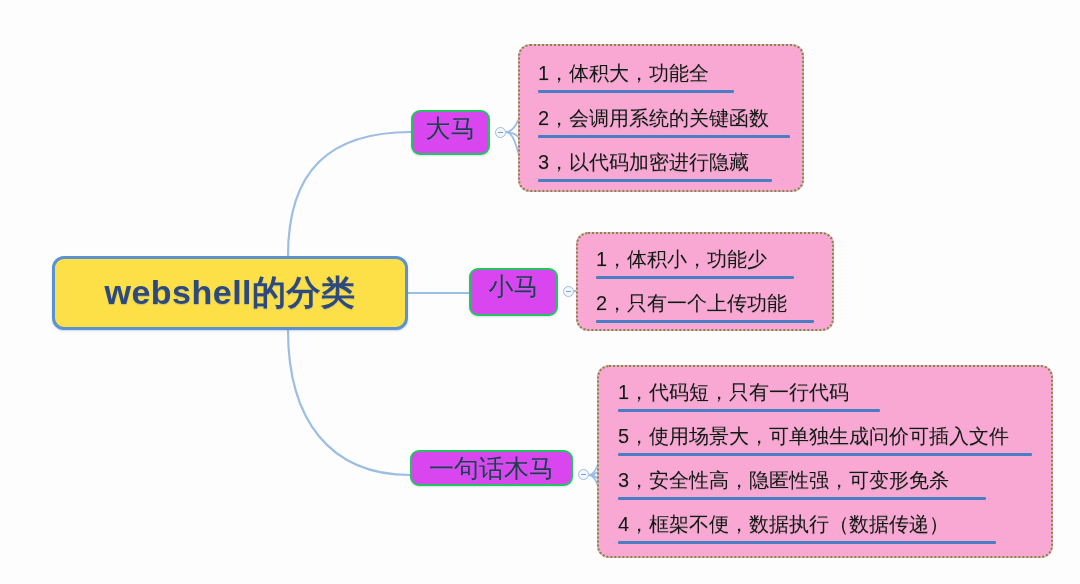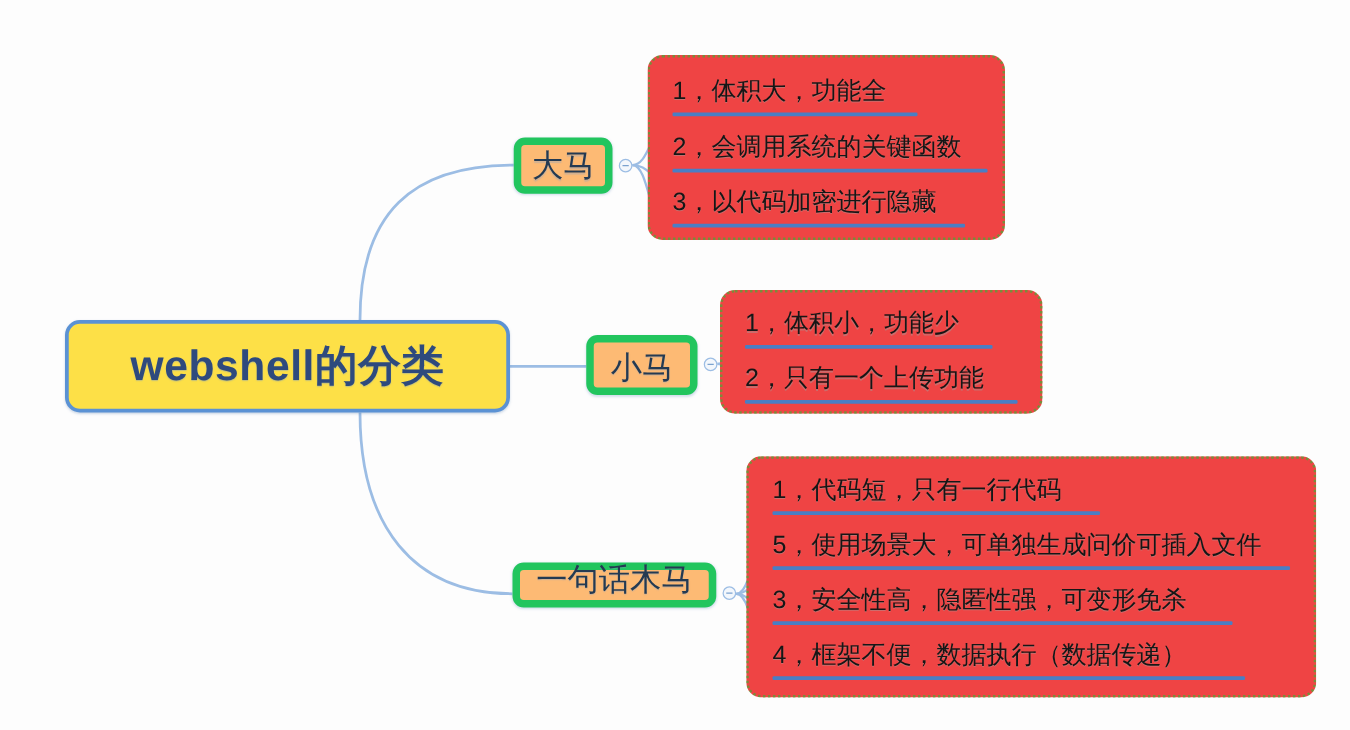--- a/index.html
+++ b/index.html
@@ -31,24 +31,24 @@
     font-size:34px;font-weight:bold;color:#2e4a7d;
     letter-spacing:.5px;
     text-shadow:0 1px 1px rgba(120,150,190,.45);
     white-space:nowrap;
   }
 
   
   .branch-node{
     position:absolute;
     box-sizing:border-box;
-    background:#fdba74;
-    border:6px solid #22c55e;
+    background:#d946ef;
+    border:2px solid #22c55e;
     border-radius:9px;
-    display:flex;align-items:flex-end;justify-content:center;
+    display:flex;align-items:flex-start;justify-content:center;
     box-shadow:0 1px 2px rgba(100,140,190,.28);
   }
   .branch-node .label{
     font-size:25px;font-weight:normal;color:#243a52;
     white-space:nowrap;
     text-shadow:0 1px 1px rgba(130,160,200,.40);
   }
   #branch-1{left:411px;top:110px;width:79px;height:45px;}
   #branch-2{left:469px;top:268px;width:89px;height:48px;}
   #branch-3{left:410px;top:450px;width:163px;height:36px;font-family:Liberation Serif, serif;}
@@ -67,21 +67,21 @@
     display:block;width:5px;height:1px;background:#7ba2cf;
   }
   #toggle-1{left:495px;top:127px;}
   #toggle-2{left:563px;top:286px;}
   #toggle-3{left:578px;top:469px;}
 
   
   .group-box{
     position:absolute;
     box-sizing:border-box;
-    background:#ef4444;
+    background:#f9a8d4;
     border:2px dotted #7a8c3a;
     border-radius:12px;
   }
   #group-1{left:518px;top:44px;width:286px;height:148px;}
   #group-2{left:576px;top:232px;width:258px;height:99px;}
   #group-3{left:597px;top:365px;width:456px;height:193px;padding-left:20px;}
 
   .items{position:absolute;left:0;top:0;width:100%;height:100%;}
   .item{
     position:absolute;

